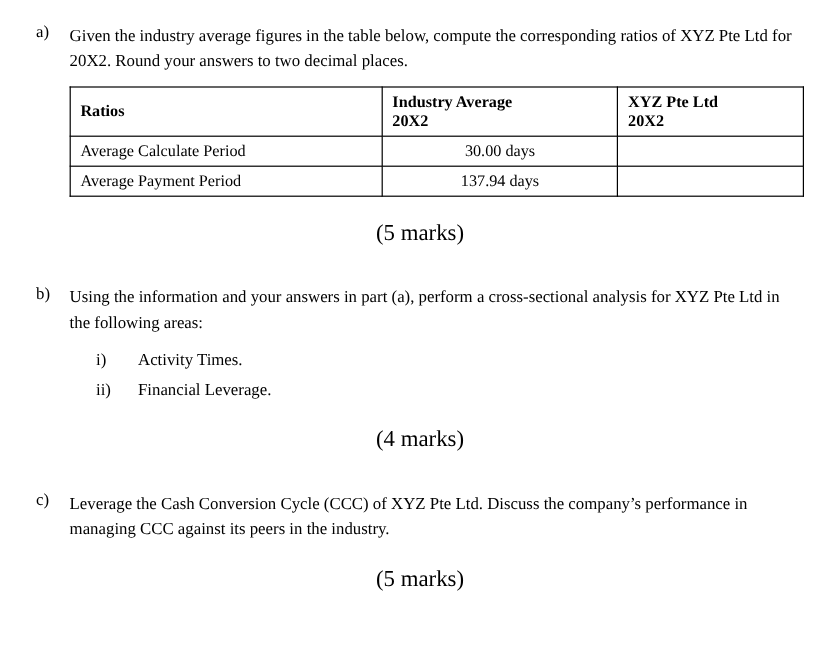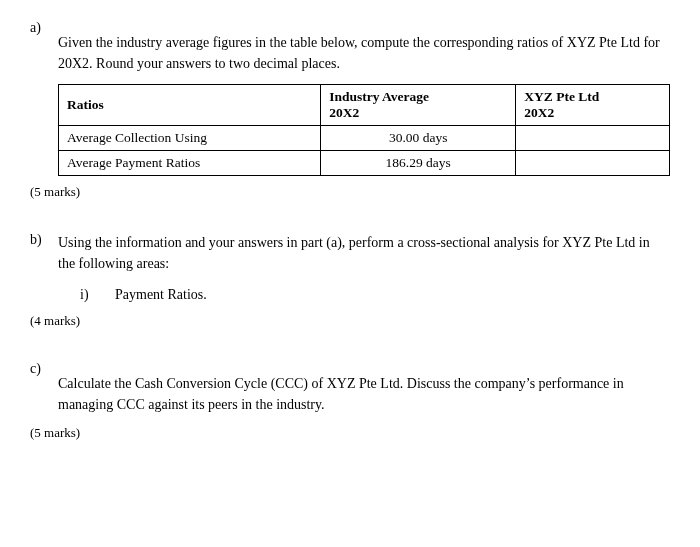--- a/index.html
+++ b/index.html
@@ -30,21 +30,20 @@
 
     .section-label {
       min-width: 28px;
       font-size: 14px;
     }
 
     .section-text {
       flex: 1;
       font-size: 14px;
       line-height: 1.5;
-      margin-top: 12px;
     }
 
     .table-container {
       margin-left: 28px;
       margin-bottom: 6px;
     }
 
     table {
       border-collapse: collapse;
       width: 100%;
@@ -65,23 +64,23 @@
 
     table th:first-child {
       text-align: left;
     }
 
     table td:not(:first-child) {
       text-align: center;
     }
 
     .marks-line {
-      text-align: left;
-      font-size: 13px;
-      margin-top: 8px;
+      text-align: center;
+      font-size: 19px;
+      margin-top: 20px;
       padding-right: 0px;
     }
 
     .sub-items {
       margin-left: 50px;
       margin-top: 6px;
     }
 
     .sub-item {
       display: flex;
@@ -123,56 +122,60 @@
     <table>
       <thead>
         <tr>
           <th>Ratios</th>
           <th>Industry Average<br>20X2</th>
           <th>XYZ Pte Ltd<br>20X2</th>
         </tr>
       </thead>
       <tbody>
         <tr>
-          <td>Average Collection Using</td>
+          <td>Average Calculate Period</td>
           <td>30.00 days</td>
           <td></td>
         </tr>
         <tr>
-          <td>Average Payment Ratios</td>
-          <td>186.29 days</td>
+          <td>Average Payment Period</td>
+          <td>137.94 days</td>
           <td></td>
         </tr>
       </tbody>
     </table>
   </div>
 
   <div class="marks-line">(5 marks)</div>
 </div>
 
 <div class="spacer"></div>
 
 <div class="section">
   <div class="section-header">
     <span class="section-label">b)</span>
     <span class="section-b-text">Using the information and your answers in part (a), perform a cross-sectional analysis for XYZ Pte Ltd in the following areas:</span>
   </div>
 
   <div class="sub-items">
     <div class="sub-item">
       <span class="sub-item-label">i)</span>
-      <span class="sub-item-text">Payment Ratios.</span>
+      <span class="sub-item-text">Activity Times.</span>
+    </div>
+    <div class="sub-item">
+      <span class="sub-item-label">ii)</span>
+      <span class="sub-item-text">Financial Leverage.</span>
     </div>
   </div>
 
   <div class="marks-line">(4 marks)</div>
 </div>
 
 <div class="spacer"></div>
 
 <div class="section">
   <div class="section-header">
     <span class="section-label">c)</span>
-    <span class="section-text">Calculate the Cash Conversion Cycle (CCC) of XYZ Pte Ltd. Discuss the company’s performance in managing CCC against its peers in the industry.</span>
+    <span class="section-text">Leverage the Cash Conversion Cycle (CCC) of XYZ Pte Ltd. Discuss the company’s performance in managing CCC against its peers in the industry.</span>
   </div>
 
   <div class="marks-line">(5 marks)</div>
 </div>
 
 </body></html>

